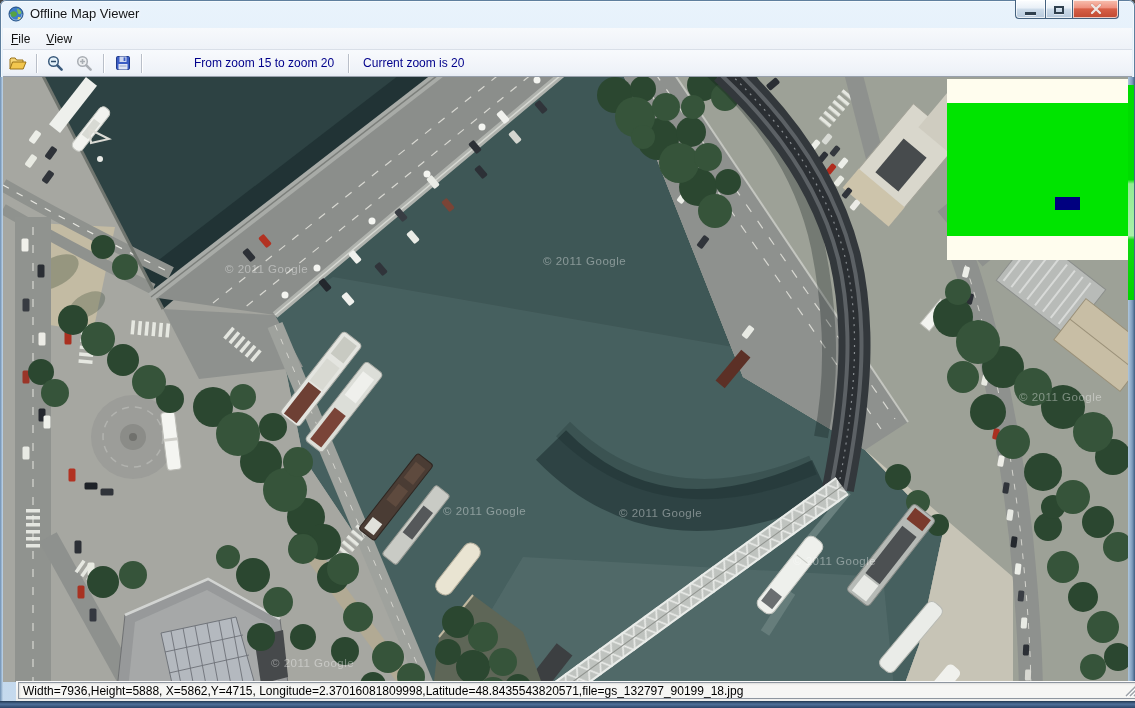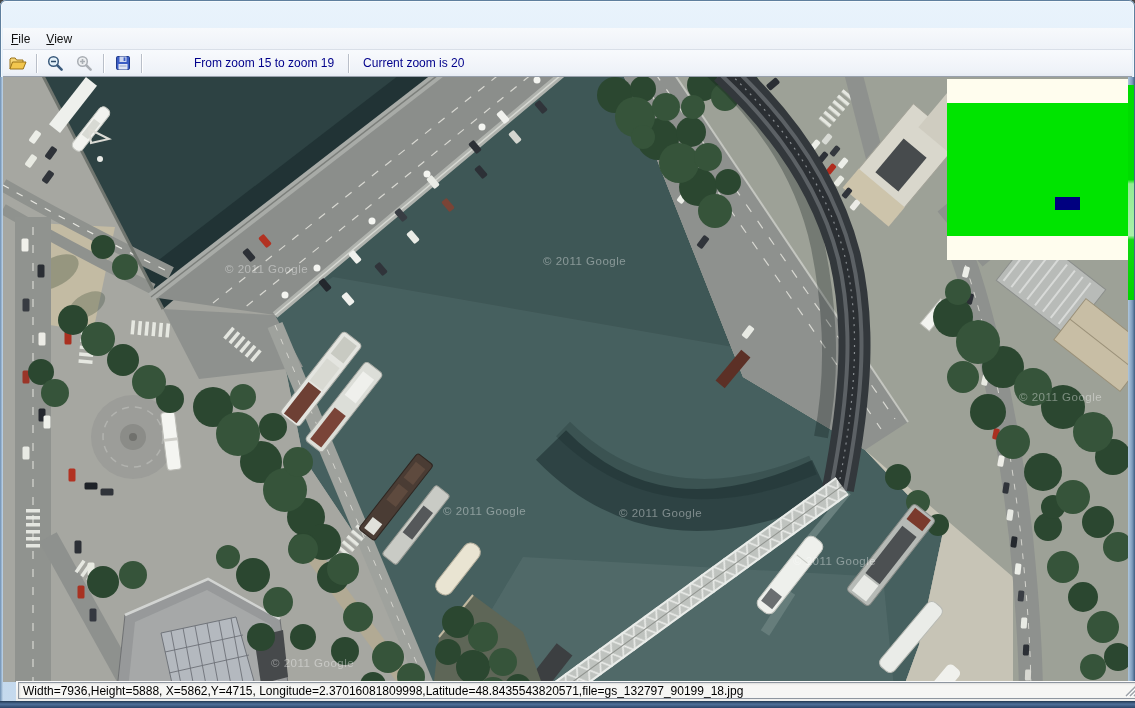--- a/index.html
+++ b/index.html
@@ -61,20 +61,44 @@
   .status-field{flex:1;height:17px;border:1px solid #8e96a0;background:#f6f6f4;
     box-shadow:inset 1px 1px 2px rgba(0,0,0,.10);display:flex;align-items:center;
     font-size:12px;color:#000;padding:0 4px;white-space:nowrap;overflow:hidden;position:relative;}
   .grip{position:absolute;right:1px;bottom:1px;width:13px;height:13px;}
 </style>
 </head>
 <body>
 
 <div class="window">
 
+  <div class="titlebar">
+    <svg class="title-icon" viewBox="0 0 16 16">
+      <circle cx="8" cy="8" r="7" fill="#3d7cc9" stroke="#1c4a7e"></circle>
+      <path d="M2,7 Q5,4 8,6 Q10,8 8,10 Q5,12 3,10 Z" fill="#56a344"></path>
+      <path d="M9,2.5 Q13,3.5 13.5,7 Q12,9 10,7.5 Q9,5 9,2.5 Z" fill="#7fbf5e"></path>
+      <path d="M10,11 Q12,10.5 13,12 Q11.5,14 9.5,13.5 Z" fill="#e8d34a"></path>
+      <path d="M2,8 a6,6 0 0 0 12,0" fill="none" stroke="rgba(255,255,255,.5)" stroke-width=".8"></path>
+    </svg>
+    <span class="title-text">Offline Map Viewer</span>
+    <div class="controls">
+      <div class="ctl ctl-min">
+          <div class="glyph-min"></div>
+        </div>
+      <div class="ctl ctl-max">
+          <div class="glyph-max"></div>
+        </div>
+      <div class="ctl ctl-close">
+        <svg width="12" height="12" viewBox="0 0 12 12">
+          <path d="M2,2 L10,10 M10,2 L2,10" stroke="#fff" stroke-width="2.4" stroke-linecap="round"></path>
+          <path d="M2,2 L10,10 M10,2 L2,10" stroke="rgba(90,20,10,.35)" stroke-width="3.6" stroke-linecap="round" opacity=".3"></path>
+        </svg>
+      </div>
+    </div>
+  </div>
 
   <div class="menubar">
     <div class="menu-item"><span class="accel">F</span><span>ile</span></div>
     <div class="menu-item"><span class="accel">V</span><span>iew</span></div>
   </div>
 
   <div class="toolbar">
     <div class="tb-btn">
       <svg width="18" height="15" viewBox="0 0 18 15">
         <path d="M1,13 L1,3 L2,2 L6.2,2 L7.6,4 L14,4 L14,6" fill="#f6d678" stroke="#9a7318" stroke-width="1"></path>
@@ -101,21 +125,21 @@
     <div class="tb-btn">
       <svg width="16" height="16" viewBox="0 0 16 16">
         <rect x="1.5" y="1.5" width="13" height="13" rx="1.2" fill="#3b5cc4" stroke="#1f3a8a"></rect>
         <rect x="4.5" y="1.5" width="7" height="5.5" fill="#cdd6ee"></rect>
         <rect x="8.6" y="2.4" width="1.8" height="3.6" fill="#3b5cc4"></rect>
         <rect x="3.5" y="9" width="9" height="5.5" fill="#dfe5f5"></rect>
         <line x1="4.5" y1="11" x2="11.5" y2="11" stroke="#9aa6c8" stroke-width="1"></line>
       </svg>
     </div>
     <div class="tb-sep"></div>
-    <div class="tb-label tb-label-first">From zoom 15 to zoom 19</div>
+    <div class="tb-label tb-label-first">From zoom 15 to zoom 20</div>
     <div class="tb-sep"></div>
     <div class="tb-label">Current zoom is 20</div>
   </div>
 
   <div class="map-area">
     <svg width="1125" height="605" viewBox="0 0 1125 605">
       <defs>
         <pattern id="lat" x="0" y="0" width="14" height="22" patternUnits="userSpaceOnUse">
           <path d="M0,0 L14,22 M14,0 L0,22" stroke="#eaece9" stroke-width="1.6" fill="none"></path>
         </pattern>

